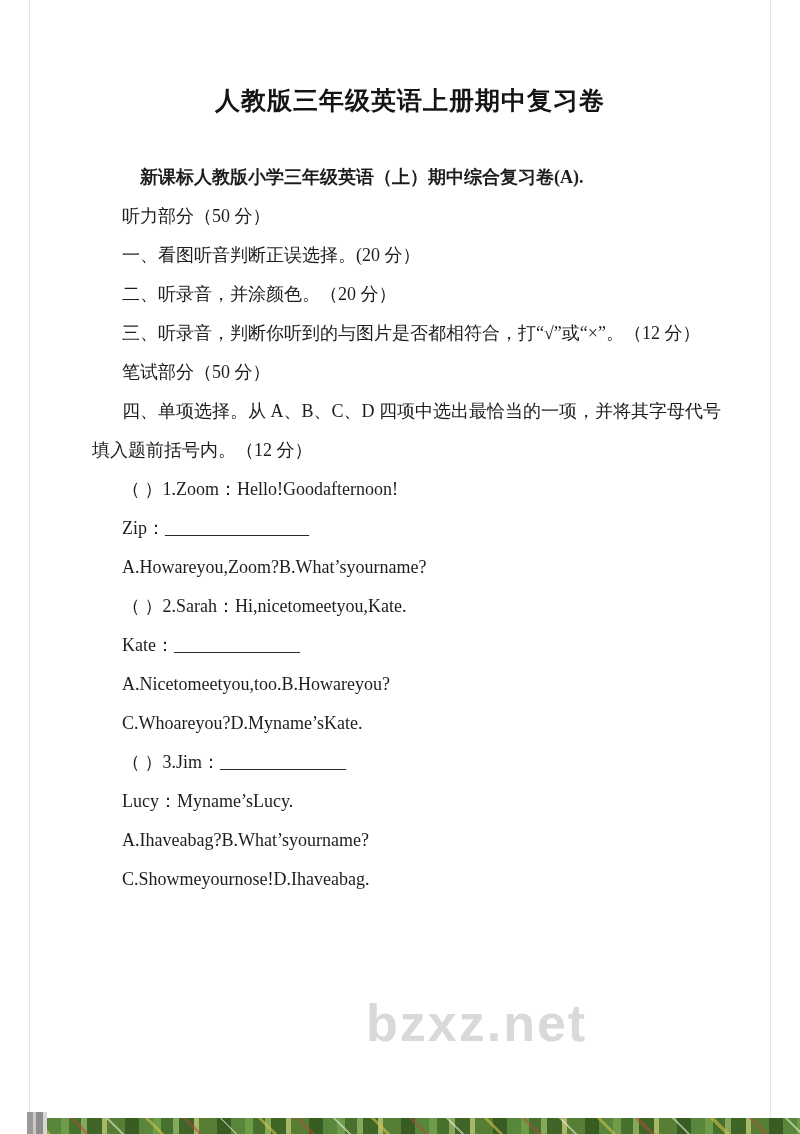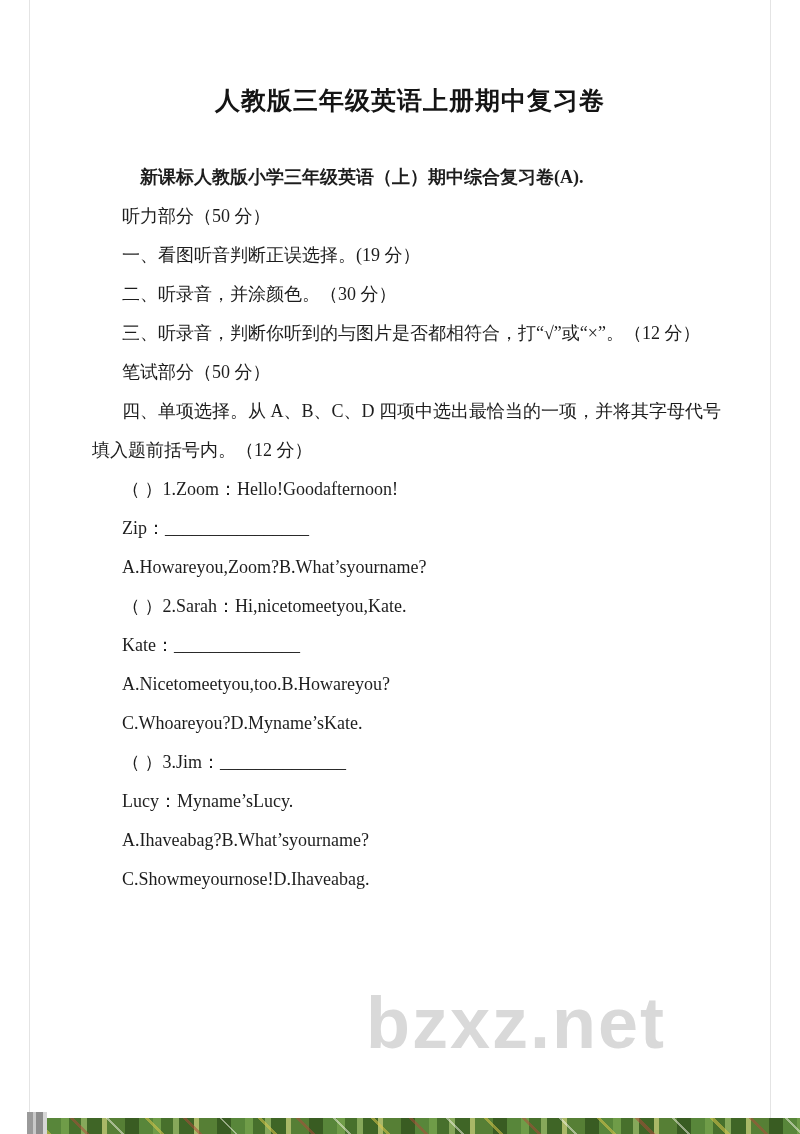--- a/index.html
+++ b/index.html
@@ -48,21 +48,21 @@
     text-indent: 30px;
     word-break: break-word;
   }
   .indent-xl { text-indent: 48px; font-weight: bold; }
   .watermark {
     position: absolute;
     left: 366px;
     top: 988px;
     font-family: "Liberation Sans", "DejaVu Sans", sans-serif;
     font-weight: bold;
-    font-size: 72px;
+    font-size: 52px;
     line-height: 70px;
     color: #d9d9d9;
     letter-spacing: 2px;
     z-index: 1;
     user-select: none;
   }
   .bottom-gray-bars {
     position: absolute;
     left: 27px;
     bottom: 0;
@@ -109,22 +109,22 @@
   <div class="edge edge-left"></div>
   <div class="edge edge-right"></div>
 
   <div class="watermark">bzxz.net</div>
 
   <div class="content">
     <h1 class="title">人教版三年级英语上册期中复习卷</h1>
 
     <p class="line indent-xl">新课标人教版小学三年级英语（上）期中综合复习卷(A).</p>
     <p class="line">听力部分（50 分）</p>
-    <p class="line">一、看图听音判断正误选择。(19 分）</p>
-    <p class="line">二、听录音，并涂颜色。（30 分）</p>
+    <p class="line">一、看图听音判断正误选择。(20 分）</p>
+    <p class="line">二、听录音，并涂颜色。（20 分）</p>
     <p class="line">三、听录音，判断你听到的与图片是否都相符合，打“√”或“×”。（12 分）</p>
     <p class="line">笔试部分（50 分）</p>
     <p class="line">四、单项选择。从 A、B、C、D 四项中选出最恰当的一项，并将其字母代号填入题前括号内。（12 分）</p>
     <p class="line">（ ）1.Zoom：Hello!Goodafternoon!</p>
     <p class="line">Zip：________________</p>
     <p class="line">A.Howareyou,Zoom?B.What’syourname?</p>
     <p class="line">（ ）2.Sarah：Hi,nicetomeetyou,Kate.</p>
     <p class="line">Kate：______________</p>
     <p class="line">A.Nicetomeetyou,too.B.Howareyou?</p>
     <p class="line">C.Whoareyou?D.Myname’sKate.</p>

